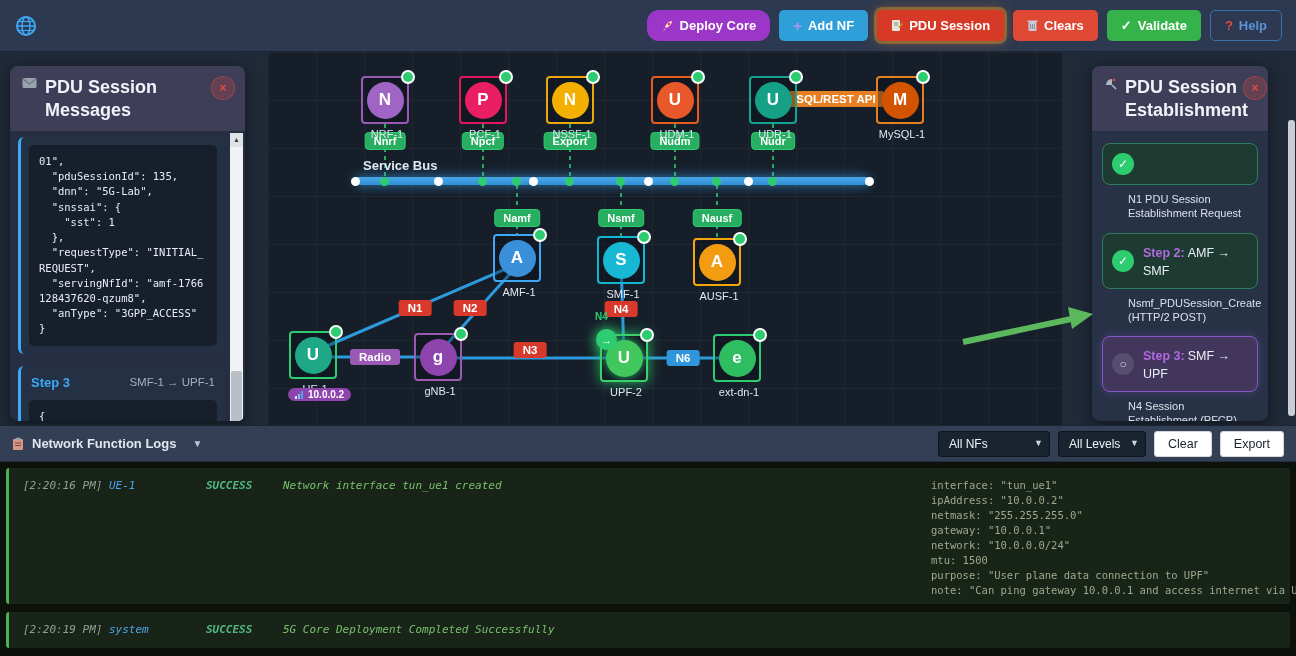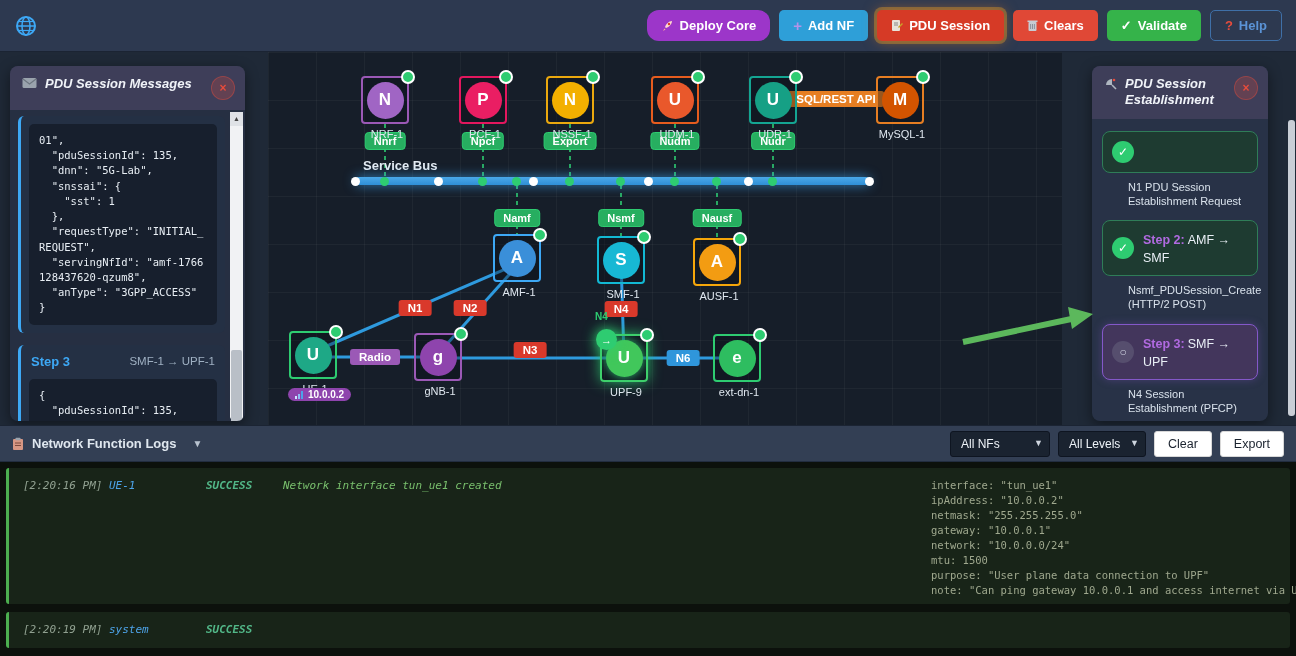--- a/index.html
+++ b/index.html
@@ -18,21 +18,21 @@
   .btn-pdu { background:#d63a26; box-shadow:0 0 0 3px rgba(245,166,35,.35), 0 0 14px rgba(230,126,34,.55); }
   .btn-clears { background:#e04836; }
   .btn-validate { background:#35b34a; }
   .btn-help { background:transparent; border:1px solid #3f70a8; color:#5b93d6; font-weight:bold; }
   .btn-help .q { color:#e74c3c; font-weight:bold; }
   .glyph-ic { font-size:13px; }
 
   
   .panel { position:absolute; background:#2a3447; border-radius:8px; box-shadow:0 4px 14px rgba(0,0,0,.45); overflow:hidden; }
   .panel-hd { background:#3e3e59; display:flex; align-items:flex-start; padding:10px 10px 10px 12px; }
-  .panel-hd .t { font-size:13px; font-weight:bold; color:#f0f3f8; line-height:1.25;font-style:italic; }
+  .panel-hd .t { font-size:18px; font-weight:bold; color:#f0f3f8; line-height:1.25; }
   .close-btn { margin-left:auto; width:24px; height:24px; min-width:24px; border-radius:50%;
                background:rgba(231,76,60,.22); border:1px solid rgba(231,76,60,.4); color:#e74c3c;
                font-size:12px; font-weight:bold; display:flex; align-items:center; justify-content:center; cursor:pointer; }
 
   
   .left-panel { left:10px; top:66px; width:235px; height:355px; background:#262f42; }
   .left-body { position:relative; height:311px; padding:6px 20px 6px 8px; overflow:hidden; }
   .msg-card { border-left:3px solid #3da8f5; background:#243044; border-radius:6px; margin-bottom:12px; }
   .msg-json { background:#171f2d; border-radius:5px; margin:0; padding:9px 10px;
               font-family:"DejaVu Sans Mono", monospace; font-size:10.5px; line-height:1.45;
@@ -113,21 +113,21 @@
   .logbar { position:absolute; left:0; top:425px; width:1296px; height:37px; background:#333f54;
             border-top:1px solid #1b2433; border-bottom:1px solid #222d40; display:flex; align-items:center; padding:0 12px; }
   .logbar .t { font-size:13px; font-weight:bold; color:#dfe7ef; margin-left:8px; }
   .collapse { margin-left:16px; color:#b9c3d0; font-size:10px; cursor:pointer; }
   .log-controls { margin-left:auto; display:flex; gap:8px; align-items:center; }
   .selwrap { position:relative; }
   .selwrap select { appearance:none; -webkit-appearance:none; background:#1a2330; color:#eef3f8;
             border:1px solid #0e1521; border-radius:3px; height:26px; font-size:12px; padding:0 24px 0 10px;
             font-family:"Liberation Sans",sans-serif; }
   .selwrap .ar { position:absolute; right:7px; top:7px; font-size:9px; color:#cfd6df; pointer-events:none; }
-  .sel-nf select { width:100px; } .sel-lvl select { width:88px; }
+  .sel-nf select { width:112px; } .sel-lvl select { width:88px; }
   .wbtn { background:#fff; color:#1a222e; border:1px solid #d8d8d8; border-radius:3px; height:26px;
           padding:0 13px; font-size:12.5px; font-family:"Liberation Sans",sans-serif; cursor:pointer; }
   .logbody { position:absolute; left:0; top:462px; width:1296px; height:194px; background:#0c110c; }
   .logentry { position:absolute; left:6px; right:6px; background:#182418; border-left:3px solid #4caf50;
               border-radius:3px; font-family:"DejaVu Sans Mono", monospace; font-size:11px; }
   .le1 { top:6px; height:136px; }
   .le2 { top:150px; height:36px; }
   .lrow { display:flex; padding:11px 0 0 14px;font-style:italic; }
   .ltime { color:#90a090; width:86px; }
   .lsrc  { color:#4da3e8; width:97px; }
@@ -363,21 +363,21 @@
       <div class="nname">UE-1</div>
     </div>
   <div class="node c10" style="left:146px;top:281px">
       <div class="nc">g</div>
       <div class="ndot"></div>
       <div class="nname">gNB-1</div>
     </div>
   <div class="node c11" style="left:332px;top:282px">
       <div class="nc">U</div>
       <div class="ndot"></div>
-      <div class="nname">UPF-9</div>
+      <div class="nname">UPF-2</div>
     </div>
   <div class="node c12" style="left:445px;top:282px">
       <div class="nc">e</div>
       <div class="ndot"></div>
       <div class="nname">ext-dn-1</div>
     </div>
 
   <div class="packet-lbl">N4</div>
   <div class="packet">→</div>
 
@@ -470,15 +470,16 @@
 network: "10.0.0.0/24"
 mtu: 1500
 purpose: "User plane data connection to UPF"
 note: "Can ping gateway 10.0.0.1 and access internet via UPF"</div>
   </div>
   <div class="logentry le2">
     <div class="lrow">
       <span class="ltime">[2:20:19 PM]</span>
       <span class="lsrc">system</span>
       <span class="llvl">SUCCESS</span>
+      <span class="lmsg">5G Core Deployment Completed Successfully</span>
     </div>
   </div>
 </div>
 
 </body></html>

